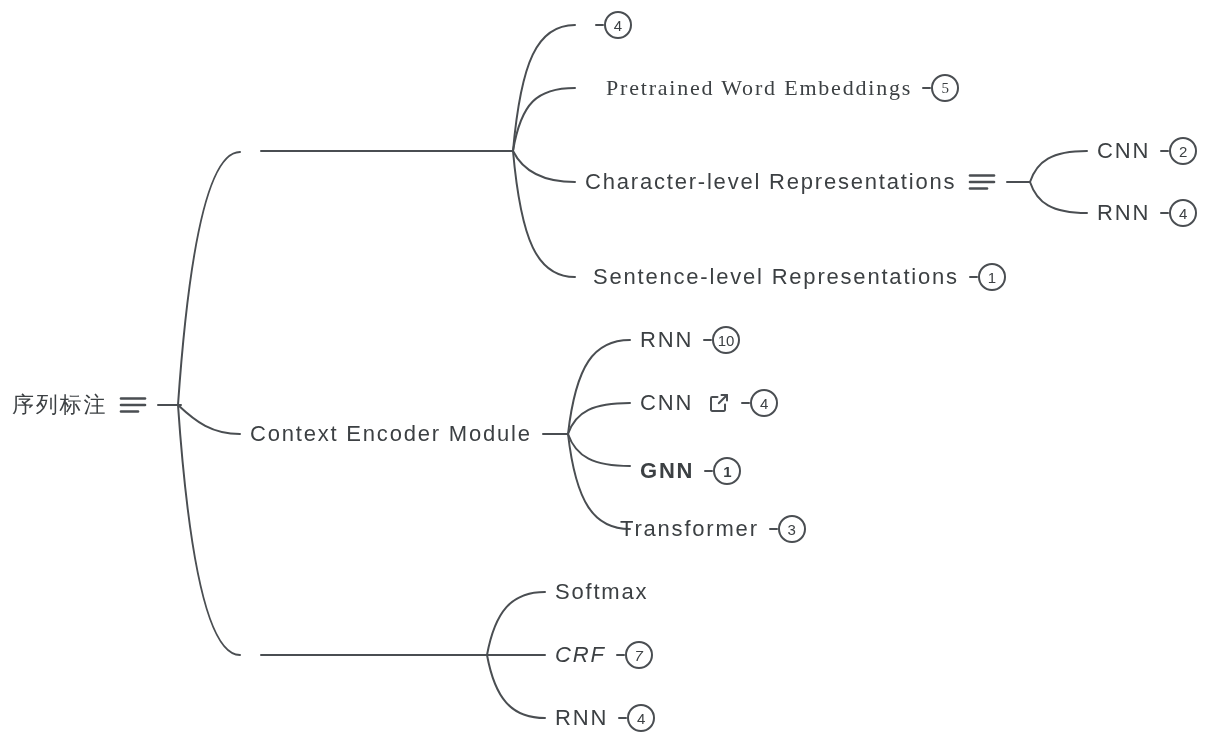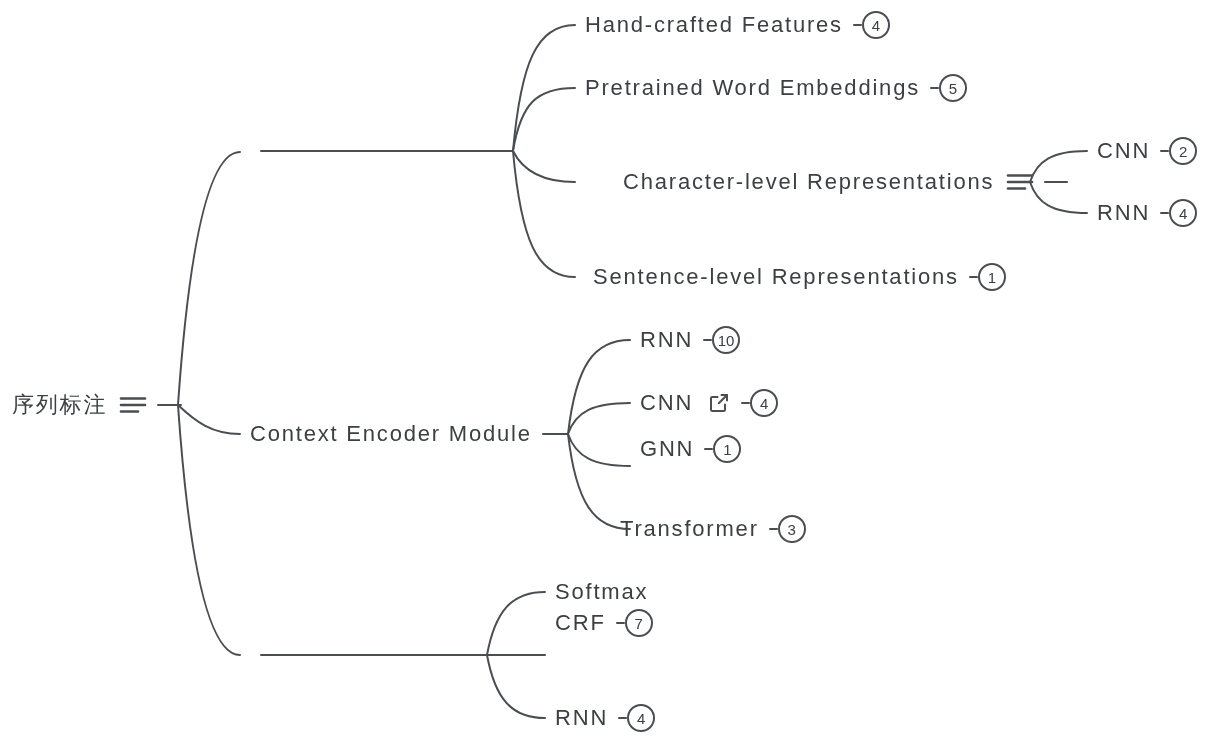--- a/index.html
+++ b/index.html
@@ -119,36 +119,35 @@
   <div class="node" style="left:250px; top:419px; width:318px;">
     <span class="label">Context Encoder Module</span>
     <span class="stub"></span>
   </div>
 
   <div class="node" style="left:250px; top:640px; width:237px;">
     <span class="stub"></span>
   </div>
 
   <div class="node" style="left:585px; top:10px;">
-    <span class="label">Hand-crafted Features</span>
-    <span class="badge">
-      <span class="dash"></span>
-      <span class="circle">4</span>
-    </span>
-  </div>
-
-  <div class="node" style="left:585px; top:73px;">
+    <span class="badge">
+      <span class="dash"></span>
+      <span class="circle">4</span>
+    </span>
+  </div>
+
+  <div class="node" style="left:606px; top:73px;font-family:Liberation Serif, serif;">
     <span class="label">Pretrained Word Embeddings</span>
     <span class="badge">
       <span class="dash"></span>
       <span class="circle">5</span>
     </span>
   </div>
 
-  <div class="node" style="left:585px; top:167px; width:445px;margin-left:38px;">
+  <div class="node" style="left:585px; top:167px; width:445px;">
     <span class="label">Character-level Representations</span>
     <span class="icon notes">
       <svg width="28" height="20" viewBox="0 0 28 20">
         <line class="bar" x1="2" y1="3.5" x2="26" y2="3.5"></line>
         <line class="bar" x1="2" y1="10" x2="26" y2="10"></line>
         <line class="bar" x1="2" y1="16.5" x2="19" y2="16.5"></line>
       </svg>
     </span>
     <span class="stub"></span>
   </div>
@@ -193,41 +192,41 @@
         <path class="stroke" d="M14.5 4 H20 V9.5"></path>
         <path class="stroke" d="M20 4 L11.8 12.2"></path>
       </svg>
     </span>
     <span class="badge">
       <span class="dash"></span>
       <span class="circle">4</span>
     </span>
   </div>
 
-  <div class="node" style="left:640px; top:434px;">
+  <div class="node" style="left:640px; top:456px;font-weight:bold;">
     <span class="label">GNN</span>
     <span class="badge">
       <span class="dash"></span>
       <span class="circle">1</span>
     </span>
   </div>
 
   <div class="node" style="left:620px; top:514px;">
     <span class="label">Transformer</span>
     <span class="badge">
       <span class="dash"></span>
       <span class="circle">3</span>
     </span>
   </div>
 
   <div class="node" style="left:555px; top:577px;">
     <span class="label">Softmax</span>
   </div>
 
-  <div class="node" style="left:555px; top:608px;">
+  <div class="node" style="left:555px; top:640px;font-style:italic;">
     <span class="label">CRF</span>
     <span class="badge">
       <span class="dash"></span>
       <span class="circle">7</span>
     </span>
   </div>
 
   <div class="node" style="left:555px; top:703px;">
     <span class="label">RNN</span>
     <span class="badge">

